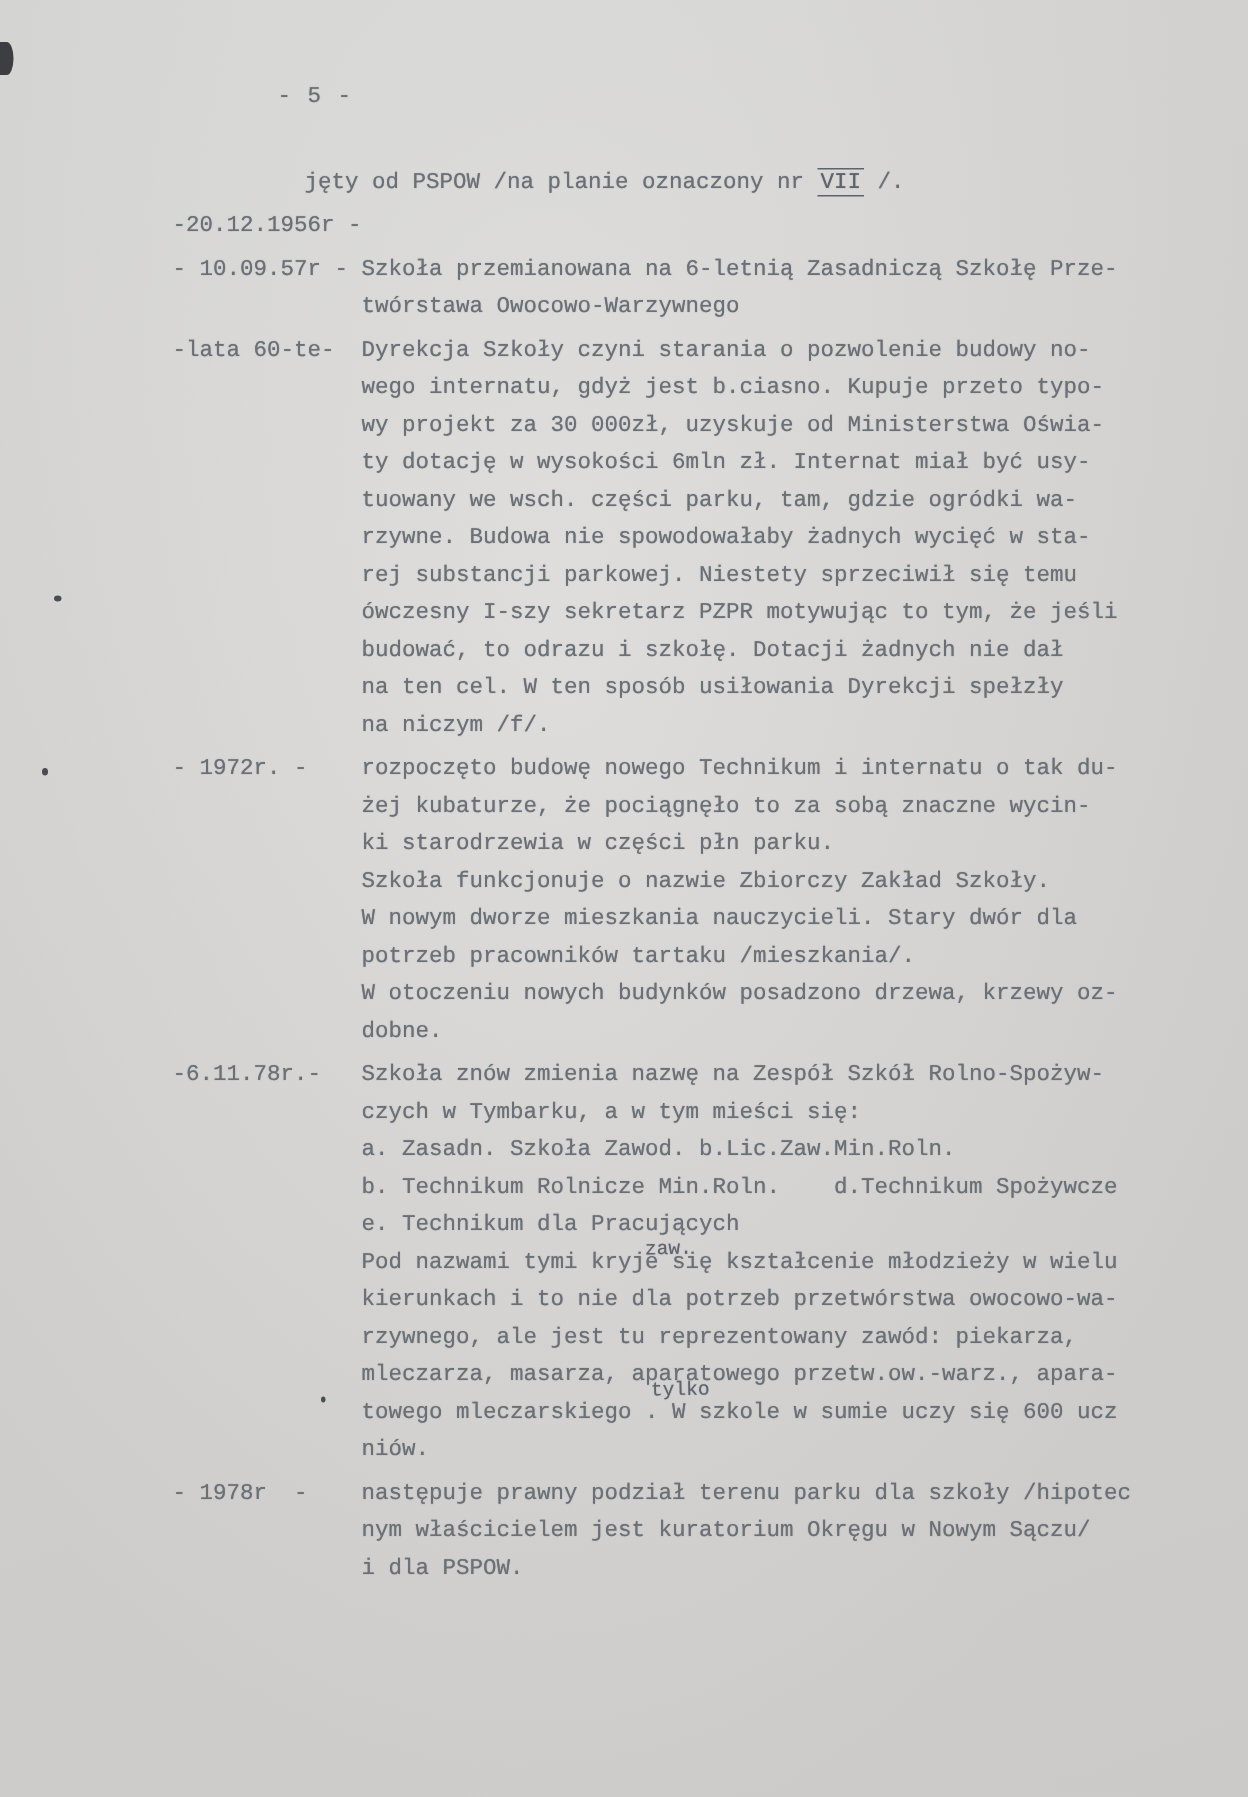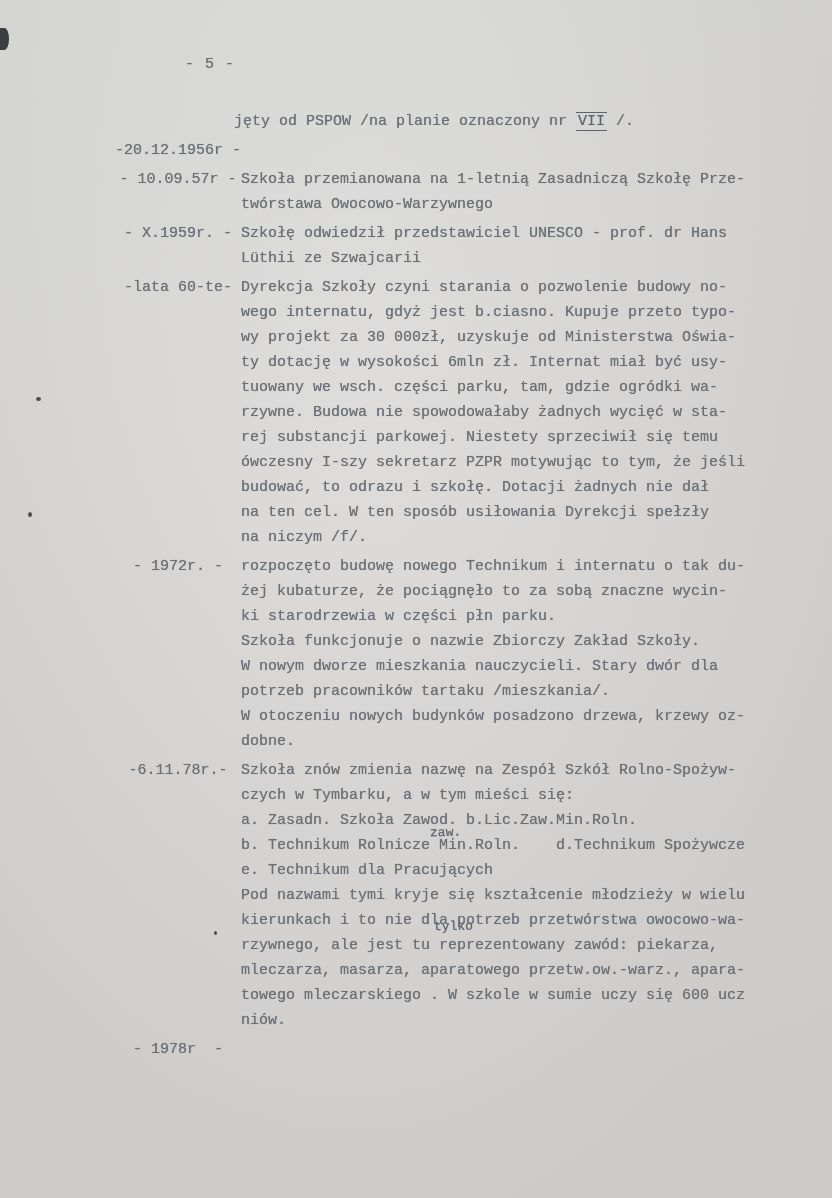--- a/index.html
+++ b/index.html
@@ -35,28 +35,27 @@
   }
   .entry {
     display: flex;
     align-items: flex-start;
     margin-bottom: 4px;
   }
   .entry-date {
     width: 126px;
     flex: 0 0 126px;
     white-space: pre;
-    text-align: center;
   }
   .entry-text {
     white-space: pre-wrap;
     width: 530px;
   }
   .continuation {
-    margin-left: 119px;
+    margin-left: 88px;
     margin-bottom: 4px;
     white-space: pre;
   }
   .roman-numeral {
     border-top: 1.5px solid #5d636c;
     border-bottom: 1px solid #5d636c;
     padding: 0 2px;
     color: #5d636c;
   }
   .hand-annotation {
@@ -101,29 +100,24 @@
     <div class="page-number">- 5 -</div>
 
     <div class="continuation"><span>jęty od PSPOW /na planie oznaczony nr </span><span class="roman-numeral">VII</span><span> /.</span></div>
 
     <div class="entry">
       <div class="entry-date">-20.12.1956r -</div>
     </div>
 
     <div class="entry">
       <div class="entry-date">- 10.09.57r -</div>
-      <div class="entry-text">Szkoła przemianowana na 1-letnią Zasadniczą Szkołę Prze-
+      <div class="entry-text">Szkoła przemianowana na 6-letnią Zasadniczą Szkołę Prze-
 twórstawa Owocowo-Warzywnego</div>
     </div>
 
-    <div class="entry">
-      <div class="entry-date">- X.1959r. -</div>
-      <div class="entry-text">Szkołę odwiedził przedstawiciel UNESCO - prof. dr Hans
-Lüthii ze Szwajcarii</div>
-    </div>
 
     <div class="entry">
       <div class="entry-date">-lata 60-te-</div>
       <div class="entry-text">Dyrekcja Szkoły czyni starania o pozwolenie budowy no-
 wego internatu, gdyż jest b.ciasno. Kupuje przeto typo-
 wy projekt za 30 000zł, uzyskuje od Ministerstwa Oświa-
 ty dotację w wysokości 6mln zł. Internat miał być usy-
 tuowany we wsch. części parku, tam, gdzie ogródki wa-
 rzywne. Budowa nie spowodowałaby żadnych wycięć w sta-
 rej substancji parkowej. Niestety sprzeciwił się temu
@@ -155,20 +149,23 @@
 Pod nazwami tymi kryje się kształcenie młodzieży w wielu
 kierunkach i to nie dla potrzeb przetwórstwa owocowo-wa-
 rzywnego, ale jest tu reprezentowany zawód: piekarza,
 mleczarza, masarza, aparatowego przetw.ow.-warz., apara-
 towego mleczarskiego . W szkole w sumie uczy się 600 ucz
 niów.</div>
     </div>
 
     <div class="entry">
       <div class="entry-date">- 1978r  -</div>
+      <div class="entry-text">następuje prawny podział terenu parku dla szkoły /hipotec
+nym właścicielem jest kuratorium Okręgu w Nowym Sączu/
+i dla PSPOW.</div>
     </div>
 
   </div>
 
   <span class="hand-annotation annotation-tylko">tylko</span>
   <span class="hand-annotation annotation-zaw">zaw.</span>
 
 </div>
 
 </body></html>

